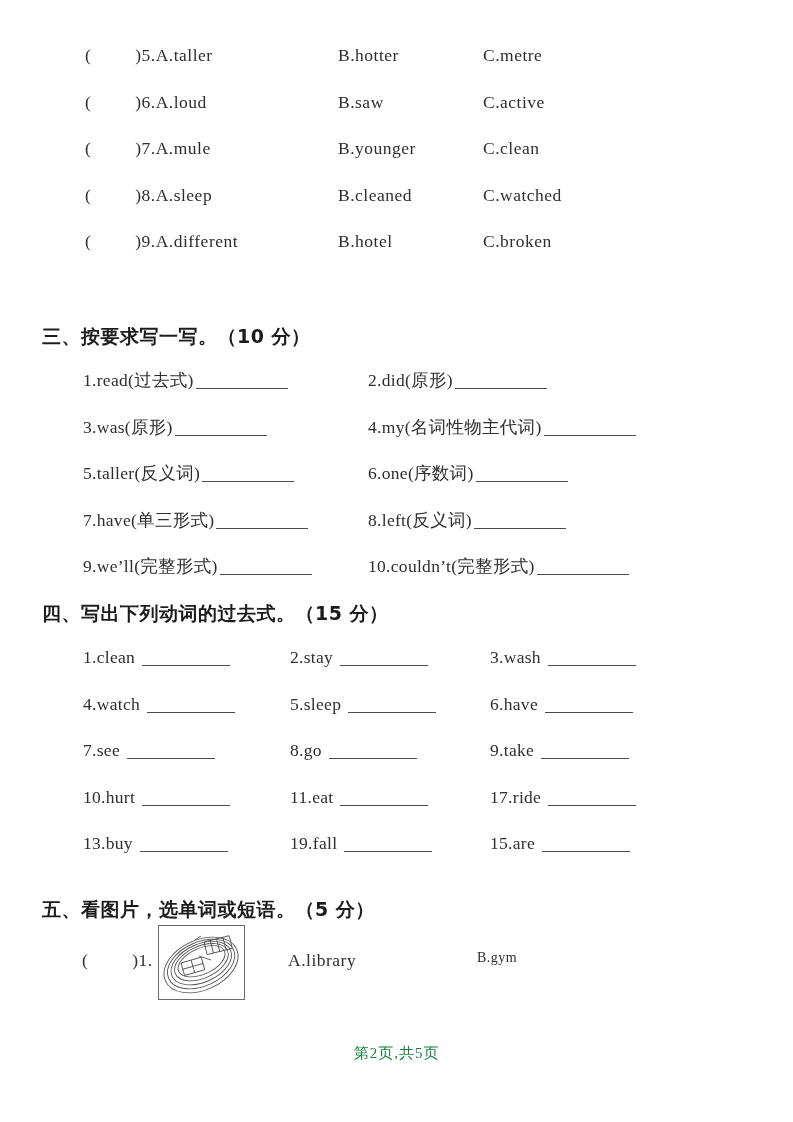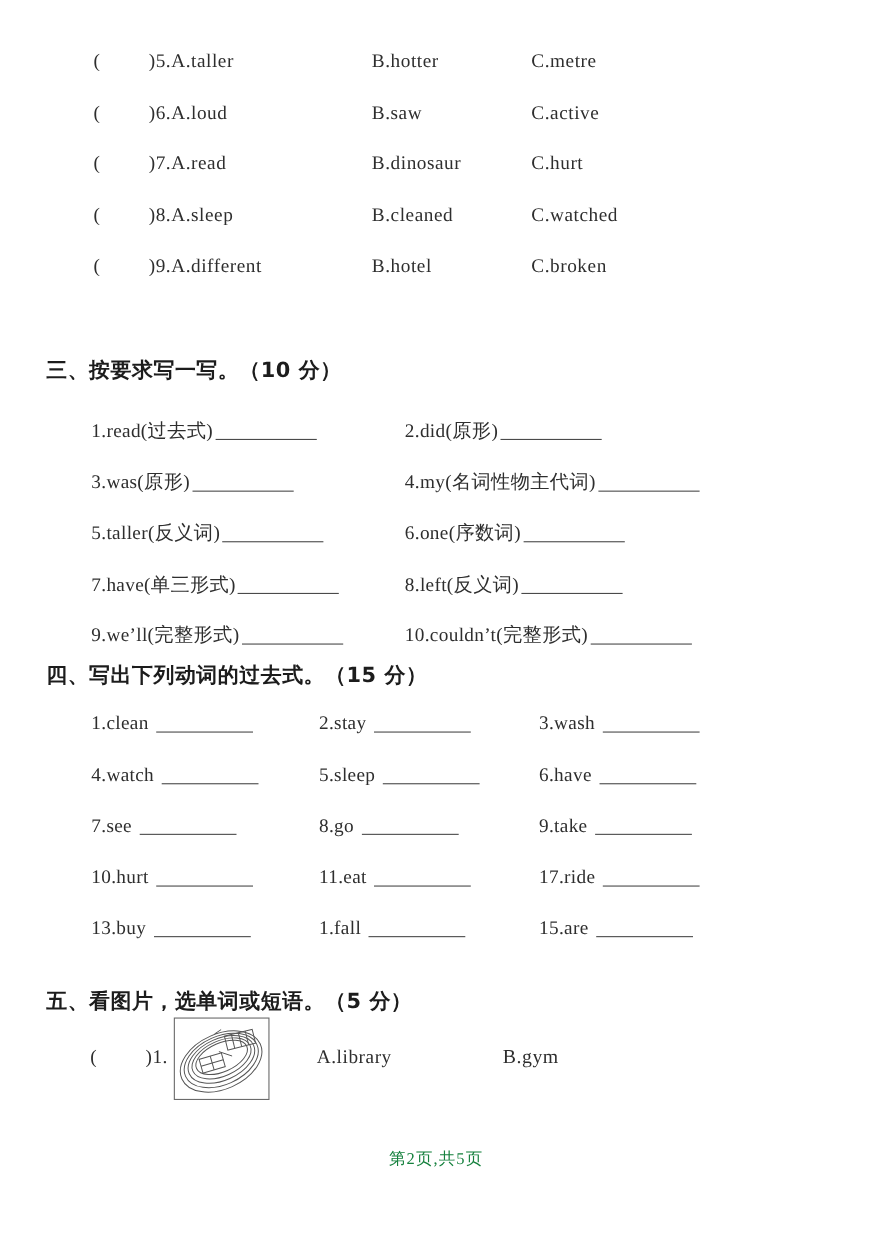--- a/index.html
+++ b/index.html
@@ -28,21 +28,21 @@
     position:absolute; left:42px;
     font-family:"DejaVu Sans","Liberation Sans",sans-serif;
     font-weight:bold;
     font-size:19px;
     letter-spacing:0.5px;
     color:#1c1c1c;
     white-space:nowrap;
   }
   
   .s3-grid { position:absolute; top:368px; left:83px; right:30px;
-    display:grid; grid-template-columns:285px 1fr;margin-top:11px; }
+    display:grid; grid-template-columns:285px 1fr; }
   .s3-grid .item { height:46.5px; font-size:17.5px; letter-spacing:0.3px; white-space:nowrap; }
   
   .s4-grid { position:absolute; top:647px; left:83px; right:30px;
     display:grid; grid-template-columns:207px 200px 1fr; }
   .s4-grid .item { height:46.5px; font-size:17.5px; letter-spacing:0.3px; white-space:nowrap; }
   
   .blank {
     display:inline-block; width:92px; height:4px;
     border-bottom:1.2px solid #4a4a4a;
     position:relative; top:3px; margin-left:2px;
@@ -51,21 +51,21 @@
   
   .s5-pre   { position:absolute; left:82px;  top:950px; font-size:17.5px; letter-spacing:0.5px; white-space:pre; }
   .s5-img {
     position:absolute; left:158px; top:925px;
     width:87px; height:75px;
     border:1px solid #6a6a6a;
     background:#fff;
     box-sizing:border-box;
   }
   .s5-optA  { position:absolute; left:288px; top:950px; font-size:17.5px; letter-spacing:0.5px; }
-  .s5-optB  { position:absolute; left:457px; top:950px; font-size:18px; letter-spacing:0.5px; }
+  .s5-optB  { position:absolute; left:477px; top:950px; font-size:14px; letter-spacing:0.5px; }
   
   .footer {
     position:absolute; top:1044px; left:0; width:100%;
     text-align:center; font-size:15px; color:#15803d; letter-spacing:1px;
   }
 </style>
 </head>
 <body>
 
 <div class="page">
@@ -78,23 +78,23 @@
       <div>C.metre</div>
     </div>
 
     <div class="c-row">
       <div><span class="pre">(         )6.</span><span>A.loud</span></div>
       <div>B.saw</div>
       <div>C.active</div>
     </div>
 
     <div class="c-row">
-      <div><span class="pre">(         )7.</span><span>A.read</span></div>
-      <div>B.dinosaur</div>
-      <div>C.hurt</div>
+      <div><span class="pre">(         )7.</span><span>A.mule</span></div>
+      <div>B.younger</div>
+      <div>C.clean</div>
     </div>
 
     <div class="c-row">
       <div><span class="pre">(         )8.</span><span>A.sleep</span></div>
       <div>B.cleaned</div>
       <div>C.watched</div>
     </div>
 
     <div class="c-row">
       <div><span class="pre">(         )9.</span><span>A.different</span></div>
@@ -127,21 +127,21 @@
     <div class="item"><span>4.watch</span><span class="blank"></span></div>
     <div class="item"><span>5.sleep</span><span class="blank"></span></div>
     <div class="item"><span>6.have</span><span class="blank"></span></div>
     <div class="item"><span>7.see</span><span class="blank"></span></div>
     <div class="item"><span>8.go</span><span class="blank"></span></div>
     <div class="item"><span>9.take</span><span class="blank"></span></div>
     <div class="item"><span>10.hurt</span><span class="blank"></span></div>
     <div class="item"><span>11.eat</span><span class="blank"></span></div>
     <div class="item"><span>17.ride</span><span class="blank"></span></div>
     <div class="item"><span>13.buy</span><span class="blank"></span></div>
-    <div class="item"><span>1.fall</span><span class="blank"></span></div>
+    <div class="item"><span>19.fall</span><span class="blank"></span></div>
     <div class="item"><span>15.are</span><span class="blank"></span></div>
   </div>
 
   <div class="sec-title" style="top:897px;">五、看图片，选单词或短语。（5 分）</div>
 
   <span class="s5-pre">(         )1.</span>
 
   <div class="s5-img">
     <svg width="85" height="73" viewBox="0 0 85 73">
       <g fill="none" stroke="#555555" stroke-width="0.9">

